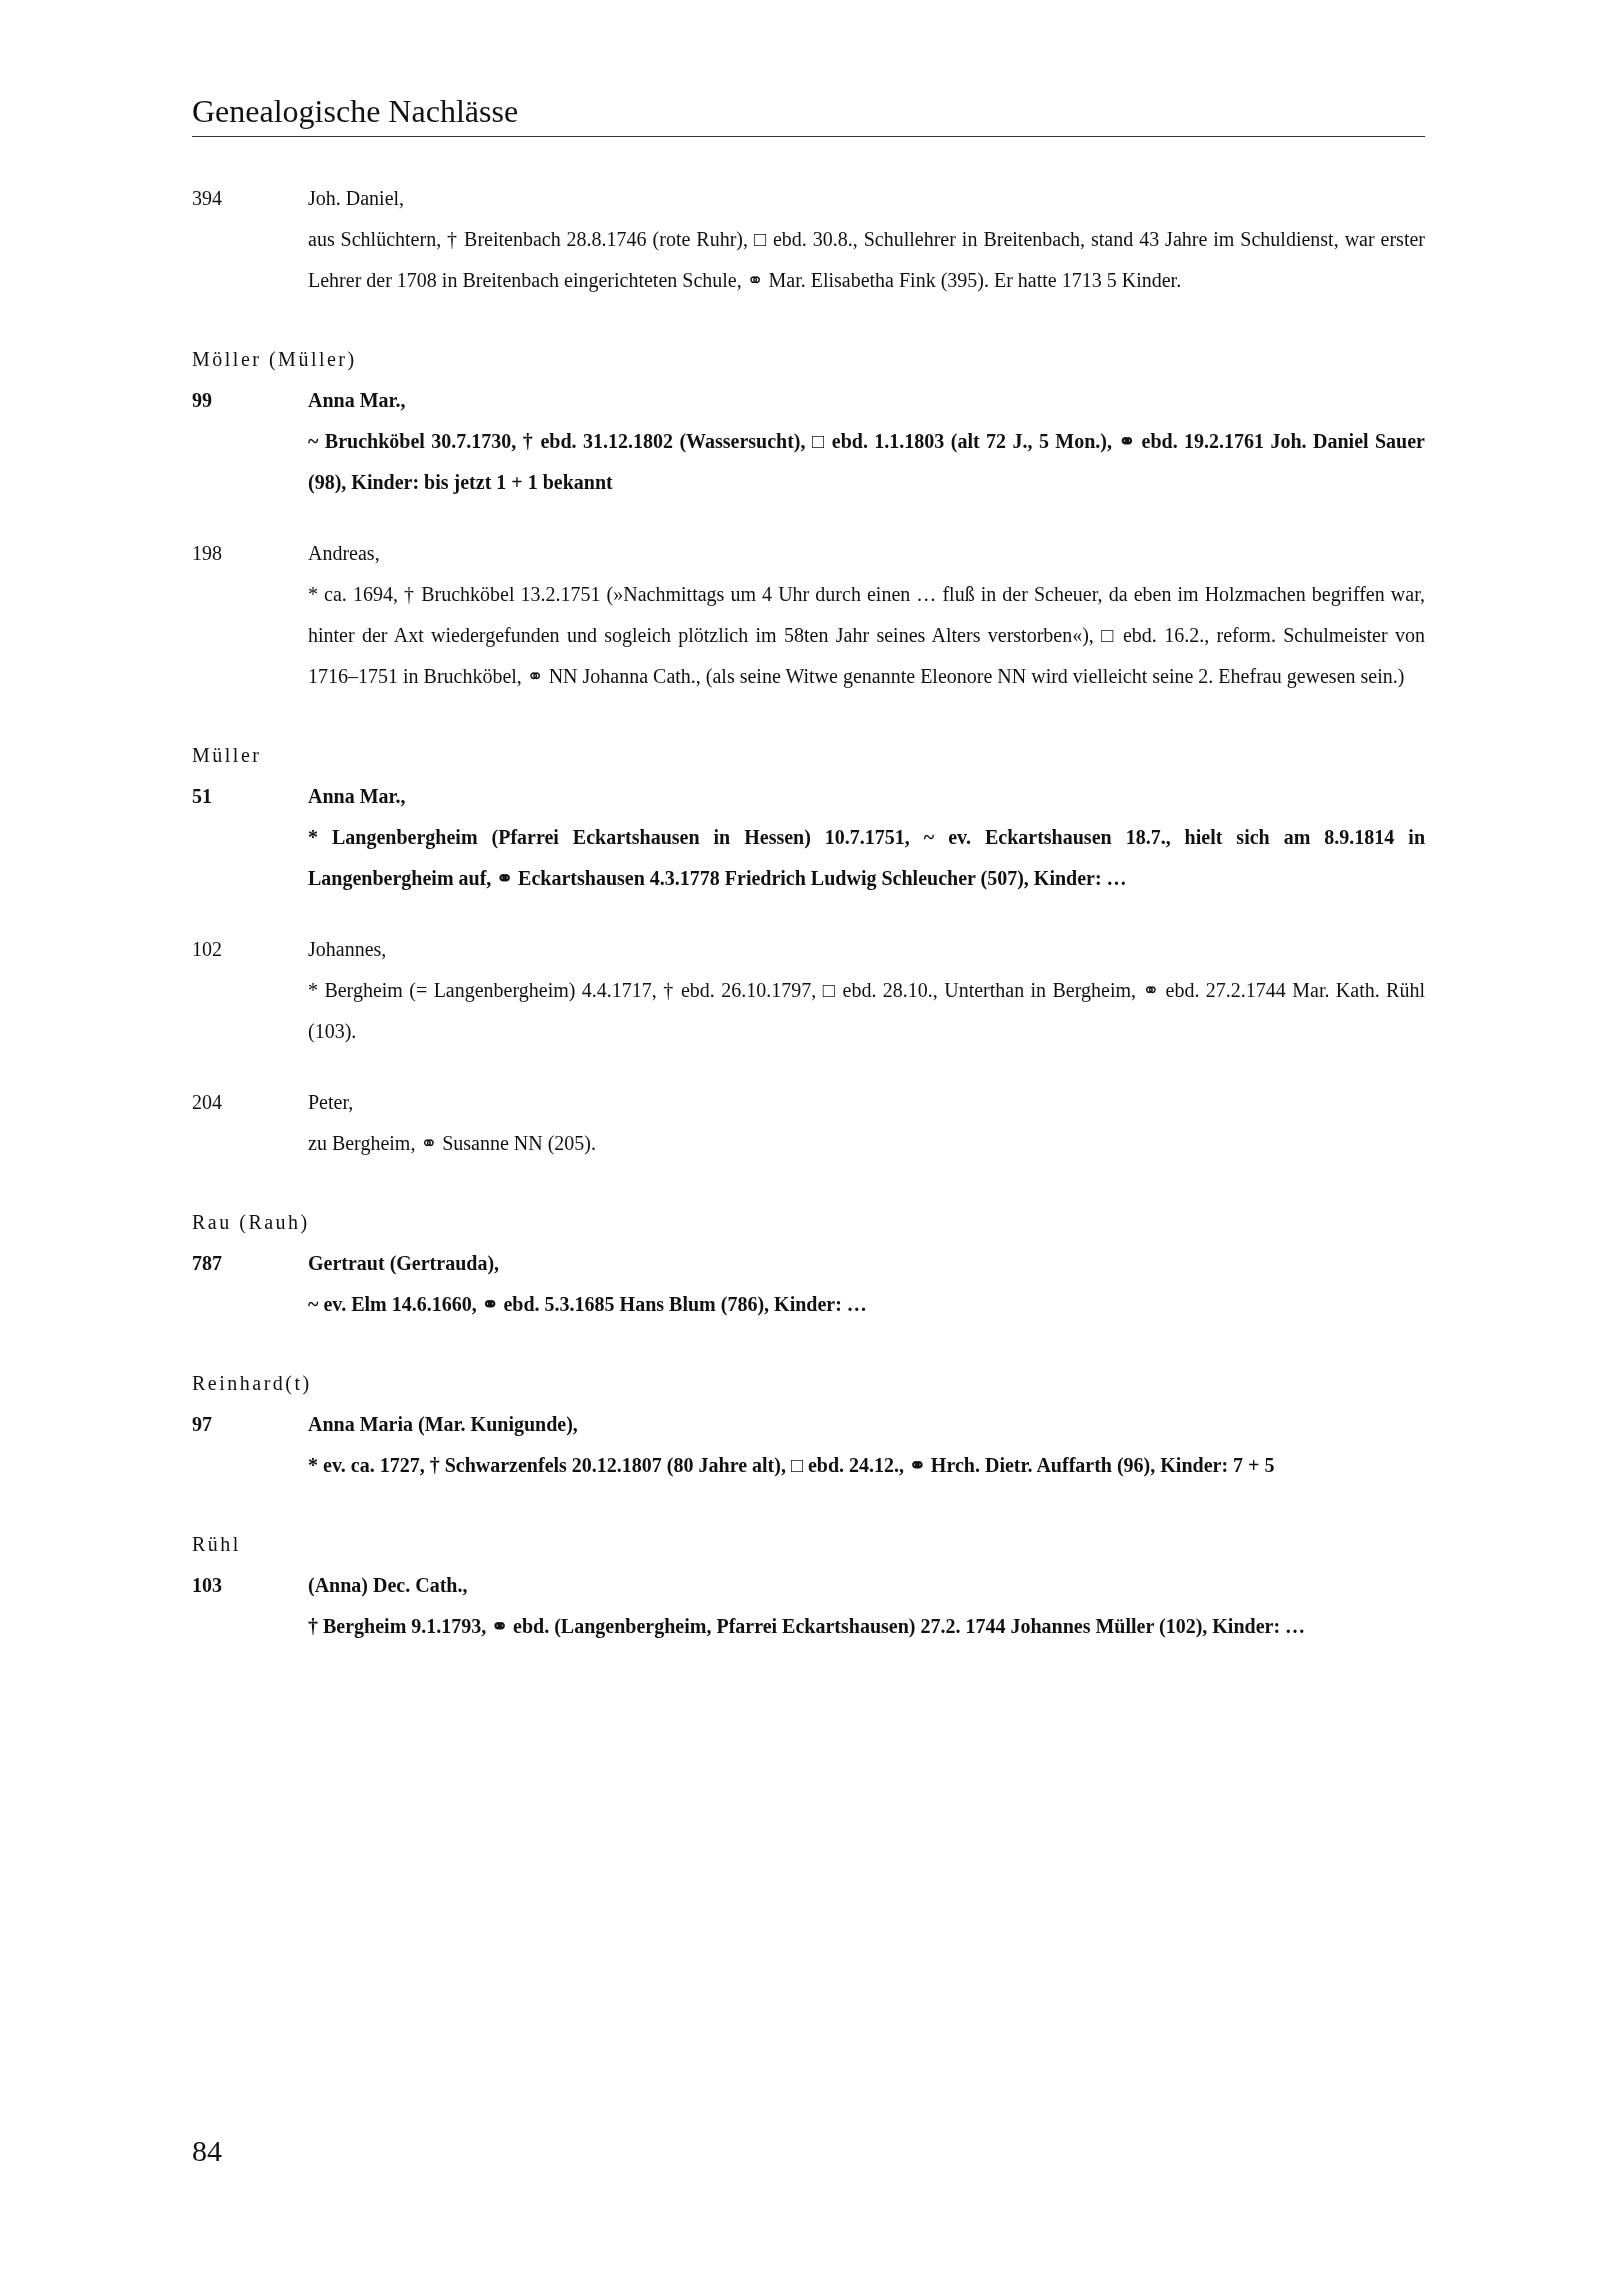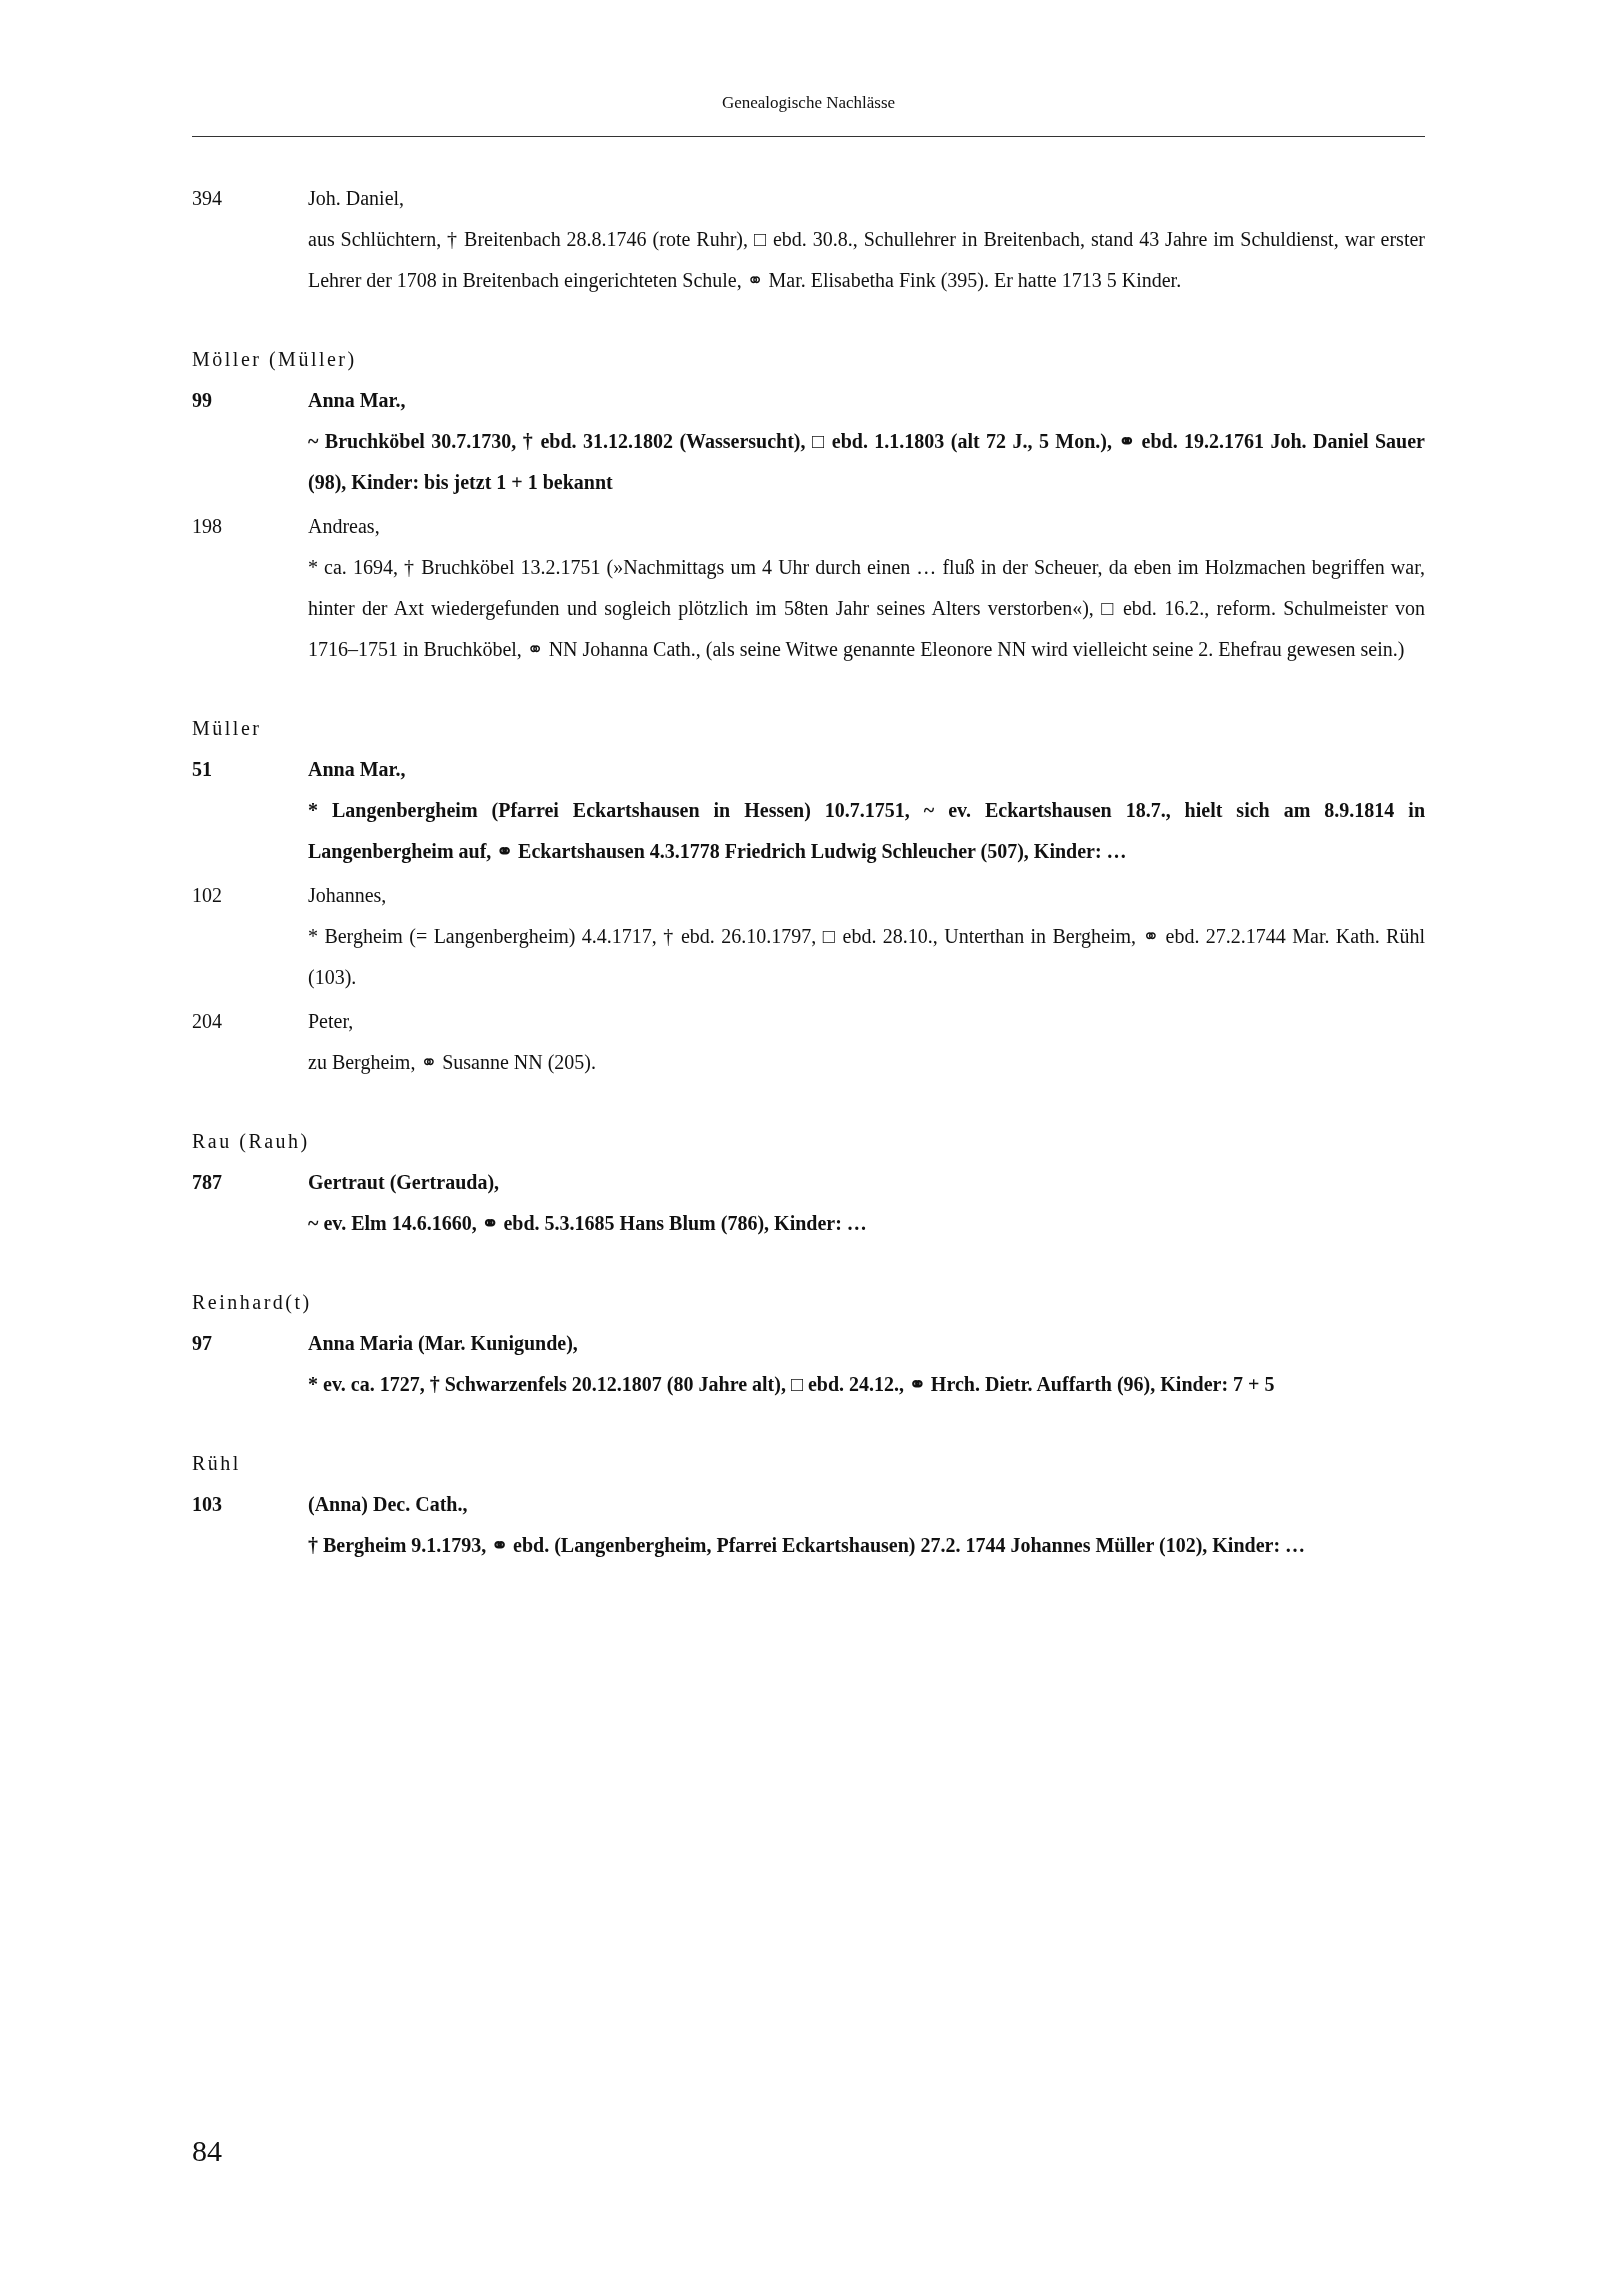--- a/index.html
+++ b/index.html
@@ -1,22 +1,22 @@
 <!DOCTYPE html>
 <html style="font-size:13.2px"><head>
 <meta charset="utf-8">
 <style>
   html,body{margin:0;padding:0;background:#ffffff;}
   body{width:1610px;height:2295px;position:relative;overflow:hidden;
        font-family:"Liberation Serif","DejaVu Serif",serif;color:#111;}
-  .running-head{position:absolute;left:192px;width:1233px;top:93px;text-align:center;font-size:17px;}
+  .running-head{position:absolute;left:192px;width:1233px;top:93px;font-size:32px;}
   .head-rule{position:absolute;left:192px;width:1233px;top:136px;border-top:1.7px solid #333;}
   .content{position:absolute;left:192px;width:1233px;top:178px;font-size:20px;line-height:41px;}
   .surname{letter-spacing:2.5px;margin-top:38px;}
-  .entry{display:flex;margin-top:3px;}
+  .entry{display:flex;margin-top:30px;}
   .entry.first{margin-top:0;}
   .surname + .entry{margin-top:0;font-weight:bold;}
   .num{width:116px;flex:none;}
   .body{flex:1;}
   .desc{text-align:justify;}
   .page-num{position:absolute;left:192px;top:2134px;font-size:30px;}
 </style>
 </head>
 <body>
 

